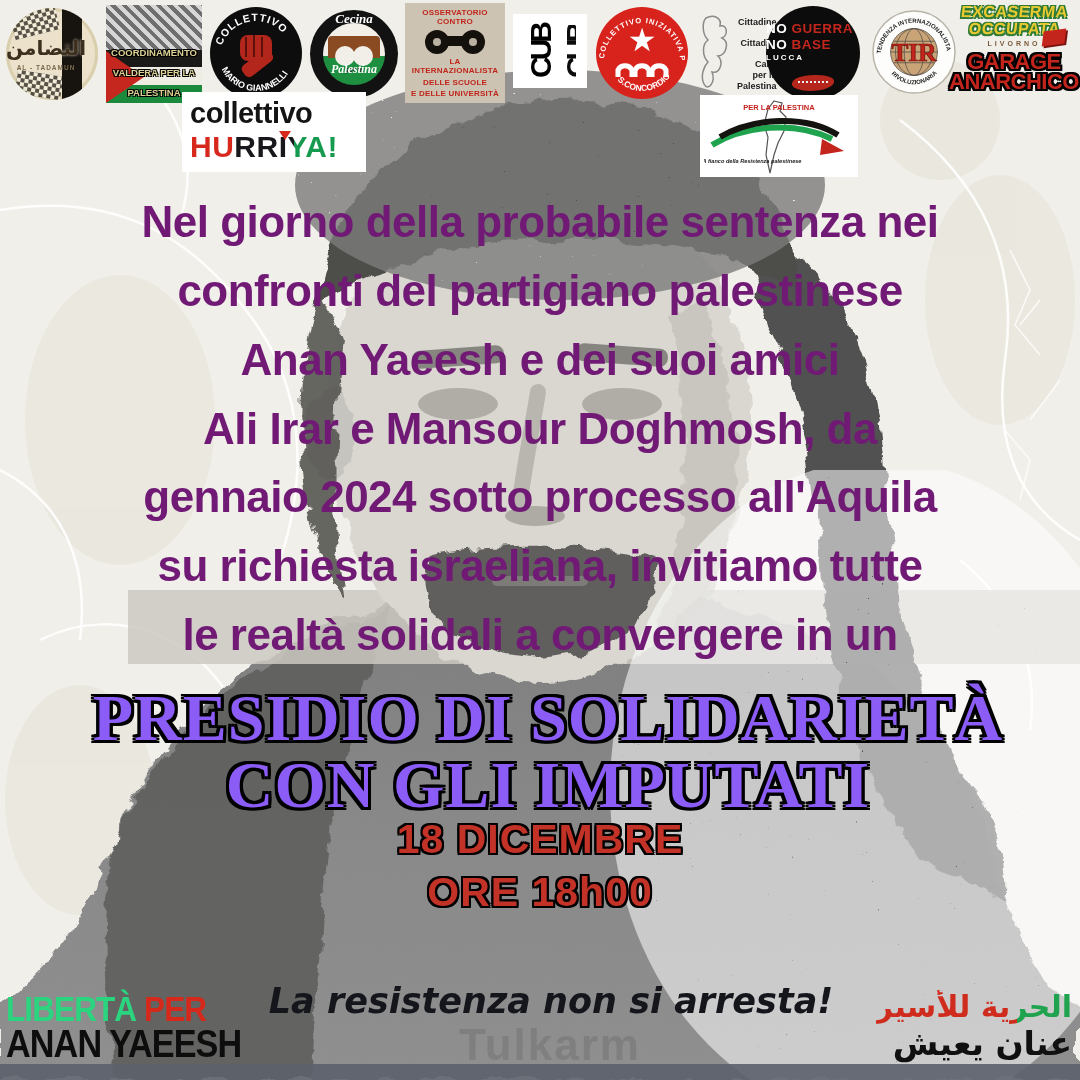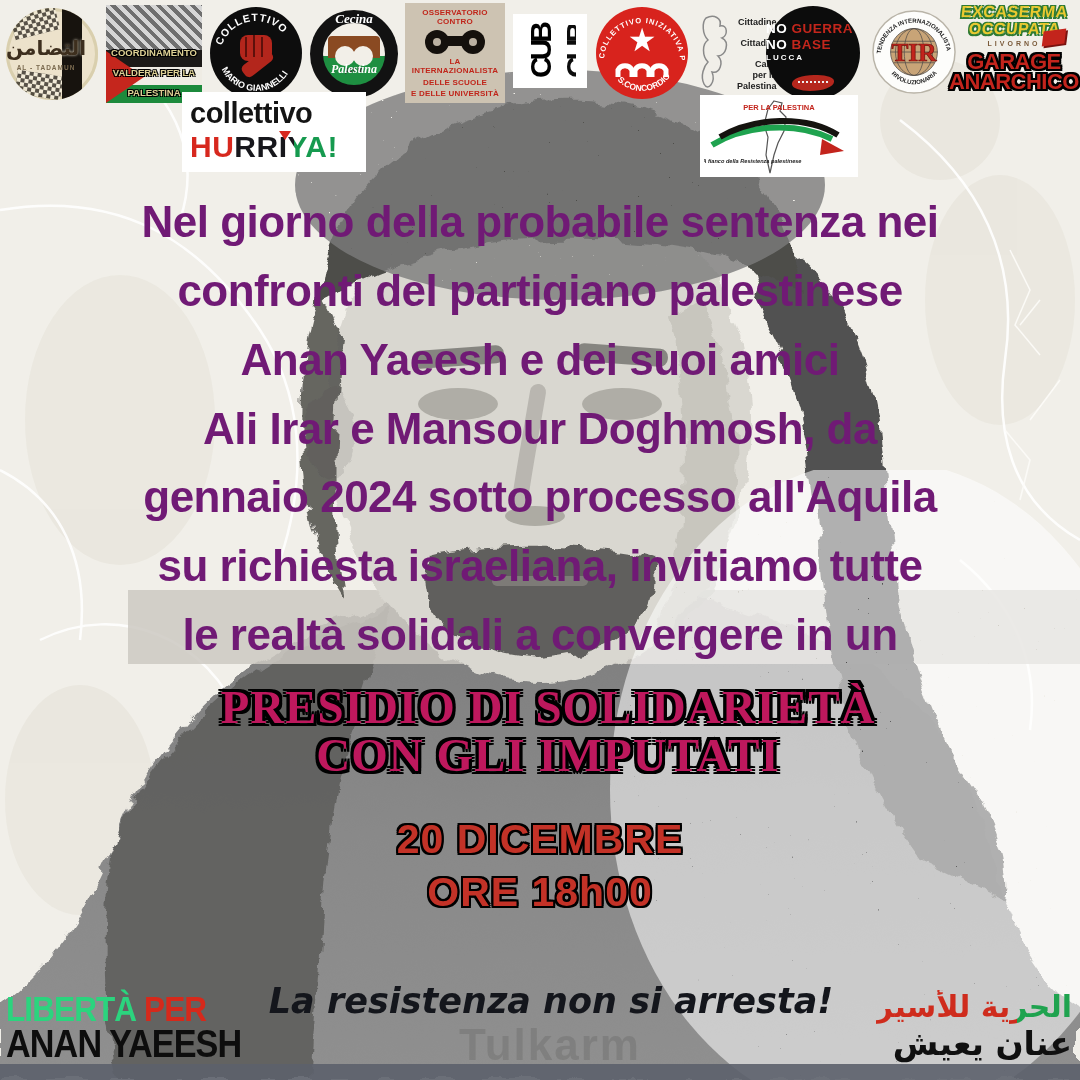--- a/index.html
+++ b/index.html
@@ -106,22 +106,22 @@
            border-right:6px solid transparent;border-top:9px solid #d7281e;}
   
   .logo-palestina{left:700px;top:95px;width:158px;height:82px;background:#fff;display:flex;
                   align-items:center;justify-content:center;}
 
   
   .main-text{position:absolute;top:188px;left:38px;right:38px;text-align:center;
              font-weight:800;font-size:44px;line-height:1.565;color:#701a75;
              letter-spacing:-.5px;white-space:pre-line;}
   .headline{position:absolute;top:684px;left:16px;right:0;text-align:center;
-            font-family:"Liberation Serif",serif;font-weight:900;font-size:47px;
-            line-height:1.02;color:#be185d;letter-spacing:1px;}
+            font-family:"Liberation Serif",serif;font-weight:900;font-size:66px;
+            line-height:1.02;color:#8b5cf6;letter-spacing:1px;}
   .date-line,.time-line{position:absolute;left:0;right:0;text-align:center;
             font:900 41px "Liberation Sans",sans-serif;color:#c33227;letter-spacing:1px;}
   .date-line{top:816px;}
   .time-line{top:869px;}
   .location-line{position:absolute;top:929px;left:0;right:0;text-align:center;
             font:800 40px "Liberation Sans",sans-serif;color:#121212;}
   .slogan-line{position:absolute;top:981px;left:0;right:0;text-align:center;
             font:italic 600 35px "DejaVu Sans",sans-serif;color:#14161c;margin-left:22px;}
   .watermark{position:absolute;top:1020px;left:390px;width:320px;text-align:center;
             font:700 44px "Liberation Sans",sans-serif;color:#6f6f6d;opacity:.45;letter-spacing:2px;}
@@ -403,21 +403,21 @@
 Ali Irar e Mansour Doghmosh, da
 gennaio 2024 sotto processo all'Aquila
 su richiesta israeliana, invitiamo tutte
 le realtà solidali a convergere in un</div>
 
   <div class="headline">
     <div class="outline3">PRESIDIO DI SOLIDARIETÀ</div>
     <div class="outline3">CON GLI IMPUTATI</div>
   </div>
 
-  <div class="date-line outline2">20 DICEMBRE</div>
+  <div class="date-line outline2">18 DICEMBRE</div>
   <div class="time-line outline2">ORE 18h00</div>
   <div class="slogan-line">La resistenza non si arresta!</div>
 
   <div class="watermark">Tulkarm</div>
 
   <div class="footer-left">
     <div class="fl-1">
       <span class="fl-g">LIBERTÀ</span>
       <span class="fl-r">PER</span>
     </div>

